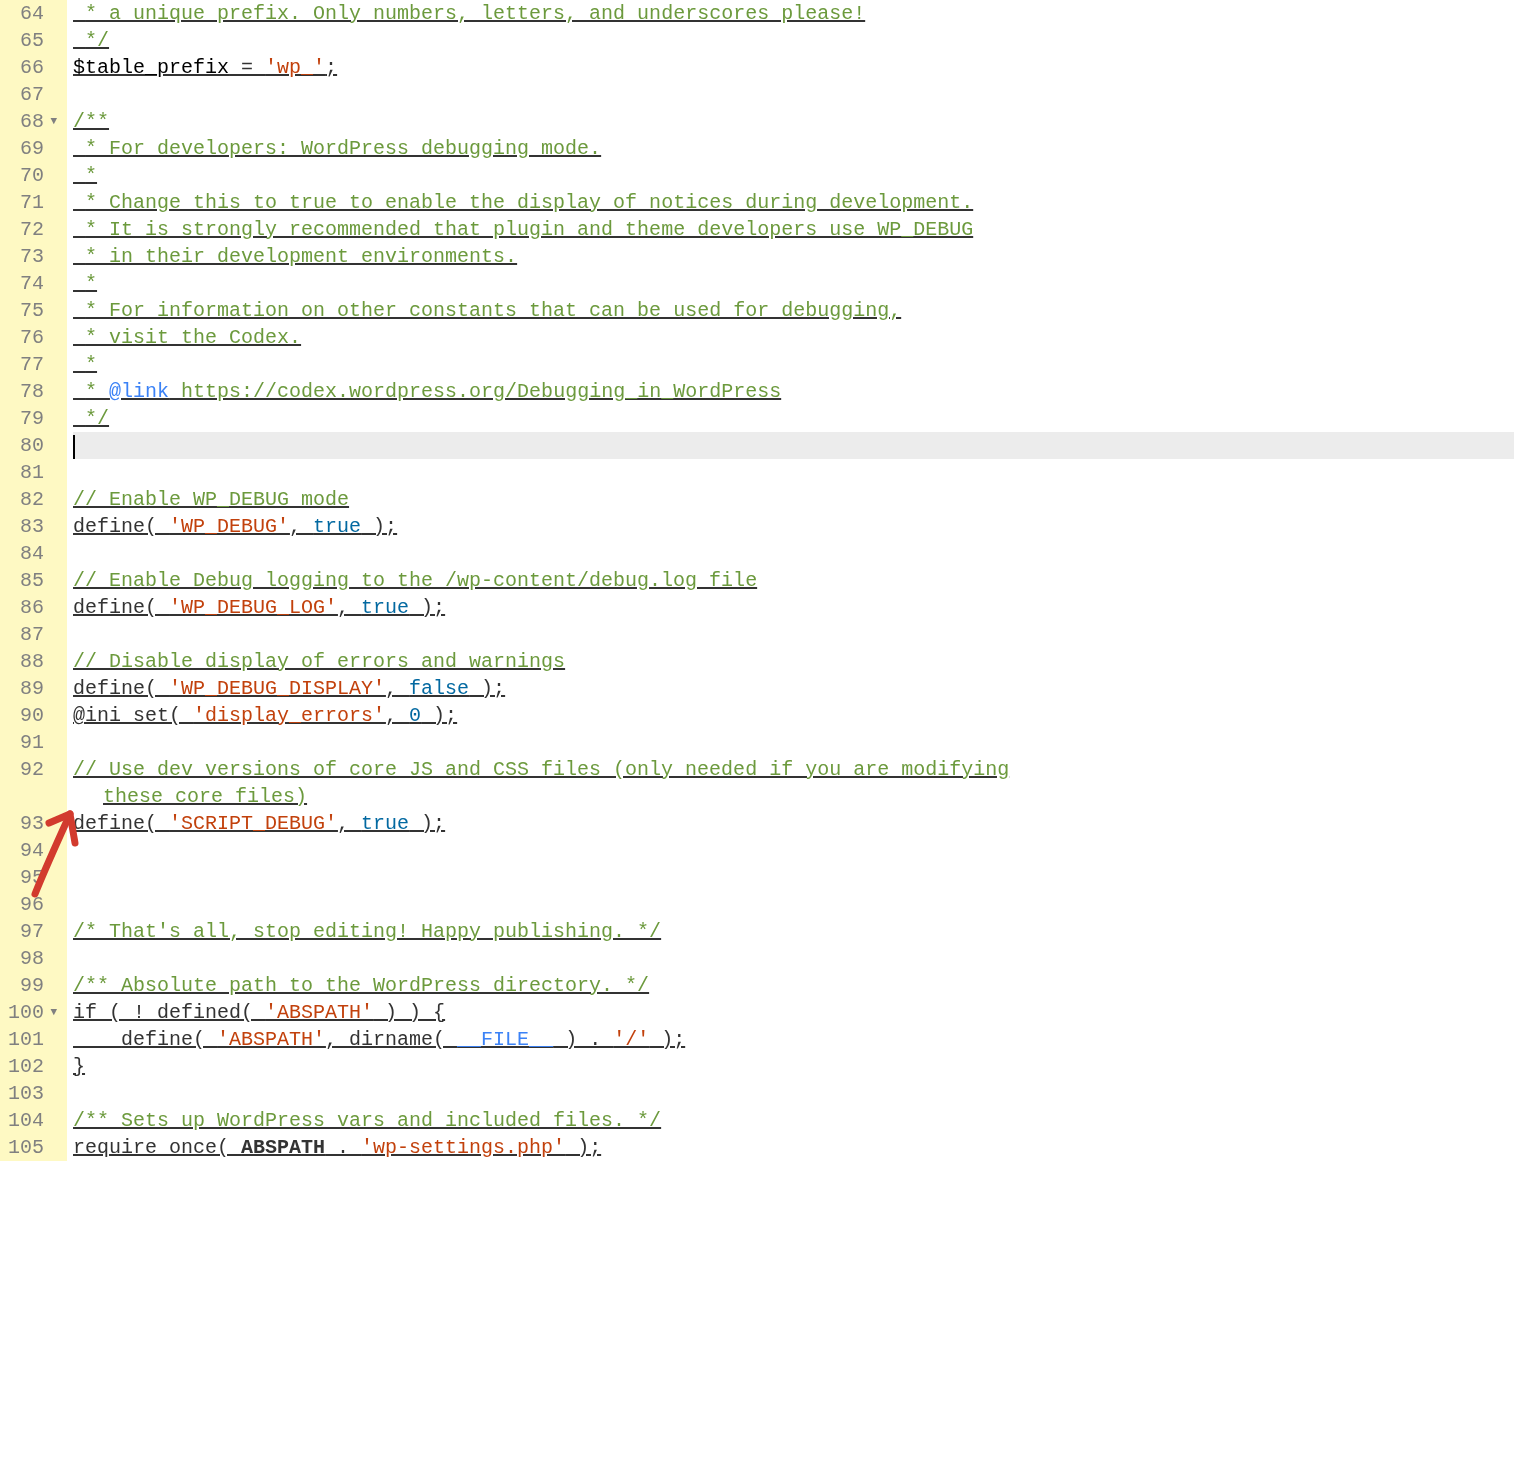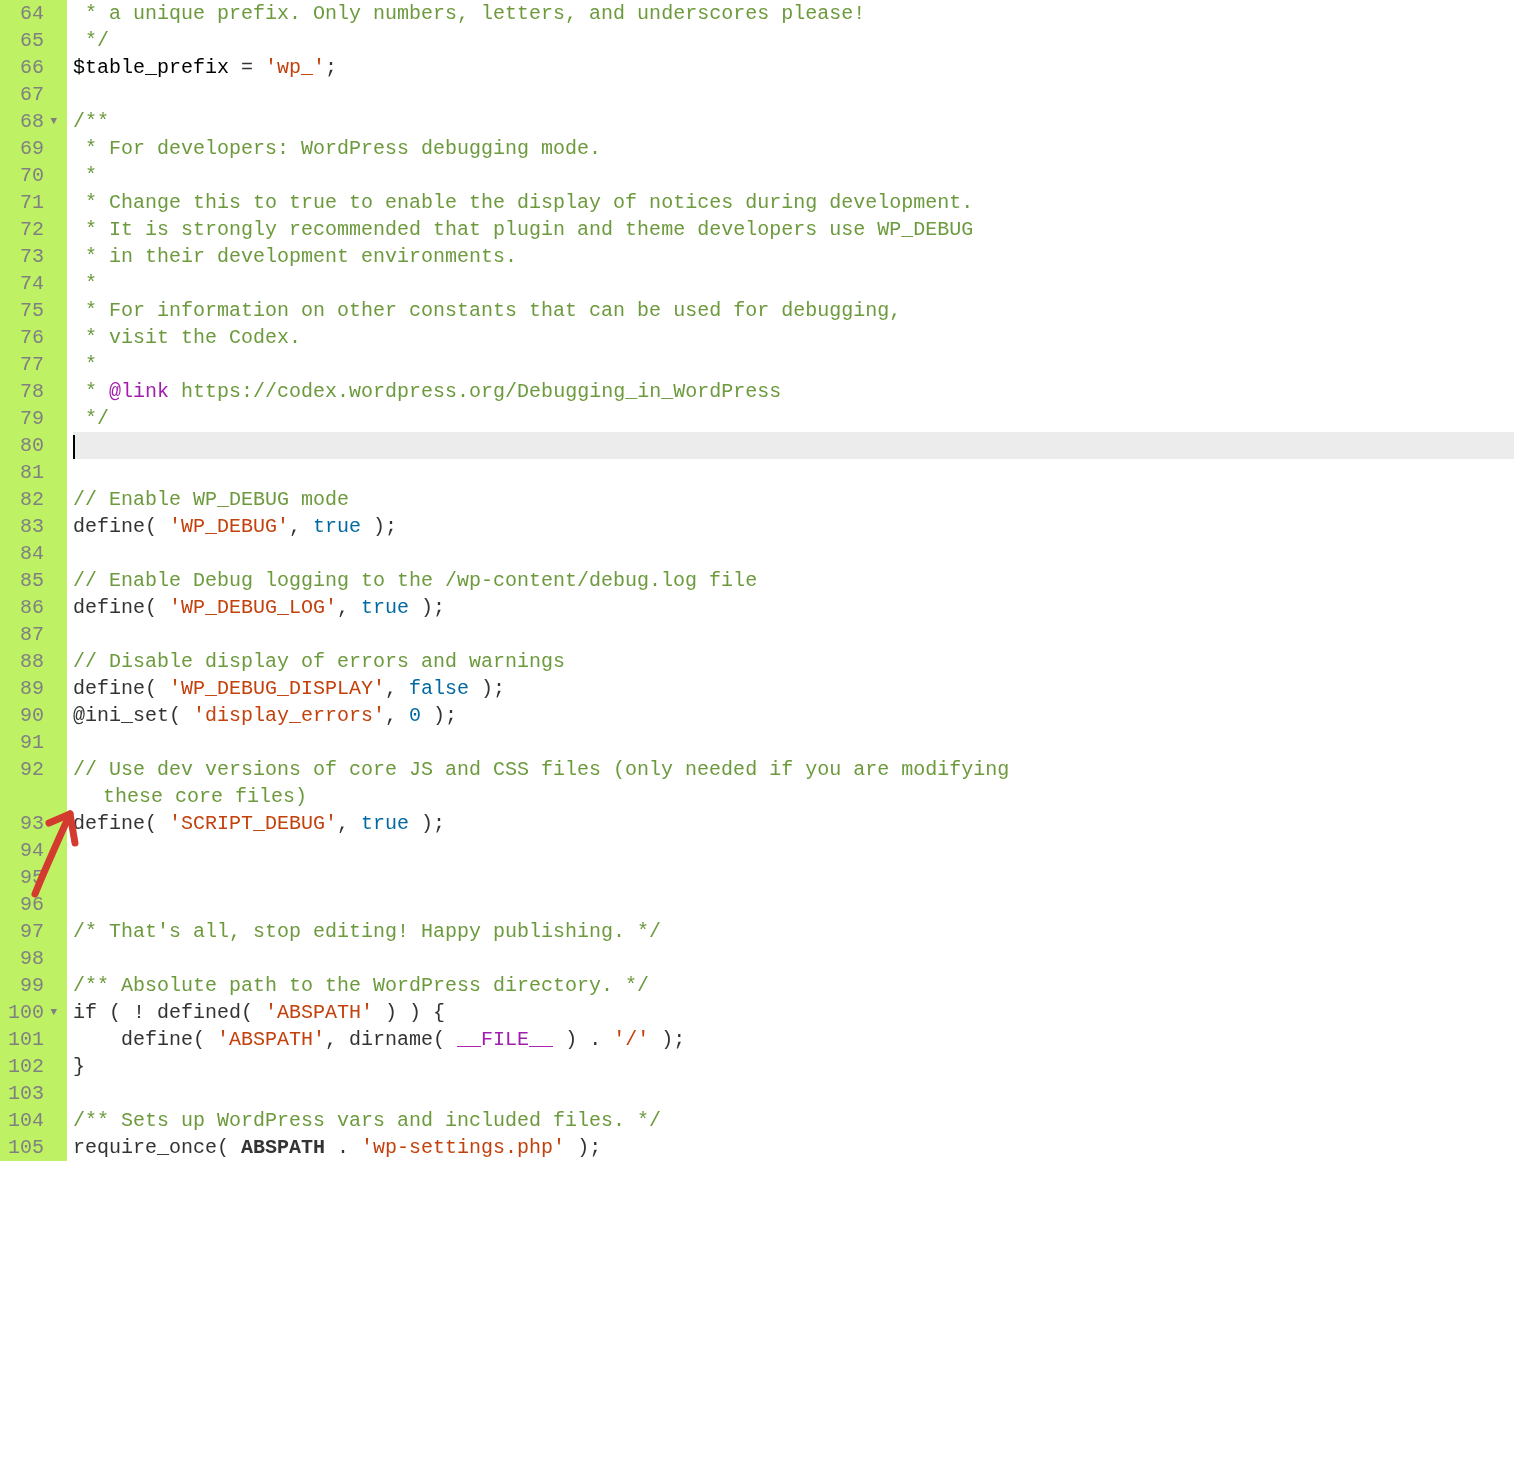--- a/index.html
+++ b/index.html
@@ -15,21 +15,21 @@
       width: 100%;
     }
     .gutter {
       flex: 0 0 auto;
       text-align: right;
       padding-right: 10px;
       padding-left: 8px;
       color: #808080;
       user-select: none;
       font-weight: 400;
-      background: #bef264;
+      background: #fef9c3;
     }
     .gutter .ln {
       display: flex;
       align-items: center;
       justify-content: flex-end;
       white-space: pre;
       height: 1.35em;
       position: relative;
     }
     .gutter .fold {
@@ -41,39 +41,40 @@
     }
     .code {
       flex: 1;
       padding-left: 6px;
       white-space: pre;
     }
     .code .line {
       height: 1.35em;
       white-space: pre-wrap;
       word-break: break-word;
+      text-decoration: underline;
     }
     .code .line.current {
       background: #ececec;
       position: relative;
     }
     .cursor {
       display: inline-block;
       width: 2px;
       height: 1.2em;
       background: #000;
       vertical-align: text-bottom;
       margin-bottom: -2px;
     }
     
     .c-comment   { color: #6c9a3d; }
     .c-var       { color: #000000; }  
     .c-string    { color: #c2410c; }
     .c-const     { color: #0369a1; }  
-    .c-link      { color: #a21caf; }  
+    .c-link      { color: #3b82f6; }  
     .c-bold      { font-weight: bold; }
     .wrap-indent { padding-left: 2.5ch; display: block; }
     
     .arrow-annotation {
       position: absolute;
       pointer-events: none;
       left: 25px;
       top: 789px;
       width: 70px;
       height: 110px;

